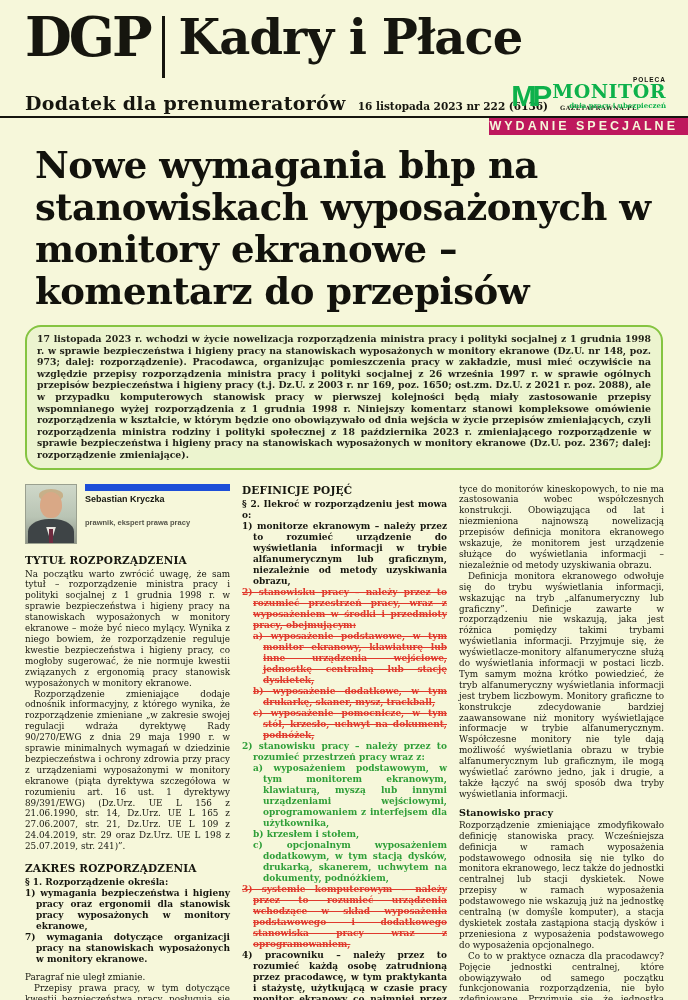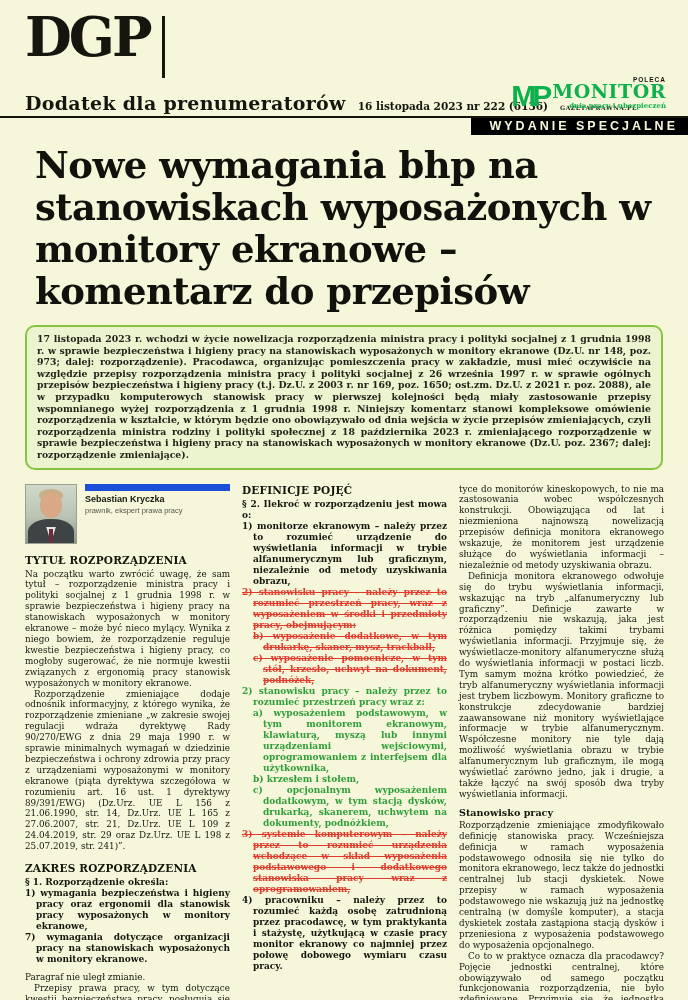--- a/index.html
+++ b/index.html
@@ -19,53 +19,53 @@
   .issue{font-size:10.5px; font-weight:bold;}
   .website{font-size:6px; font-weight:bold; letter-spacing:.5px; color:#2a2a20;}
   .monitor{position:absolute; right:22px; top:76px; text-align:right;}
   .poleca{font-size:6.5px; font-weight:bold; letter-spacing:1px; font-family:"Liberation Sans",sans-serif;}
   .monitor-line{display:flex; align-items:flex-start; gap:4px; justify-content:flex-end;}
   .mp-mono{color:#0db14b; font-weight:bold; font-size:30px; line-height:.85; letter-spacing:-4px; font-family:"Liberation Sans",sans-serif;}
   .monitor-name{color:#0db14b; font-size:19px; font-weight:bold; letter-spacing:.5px; line-height:.9;}
   .monitor-tagline{color:#0db14b; font-size:7px; font-weight:bold; text-align:right; margin-top:1px;}
   .head-rule{position:absolute; left:0; right:0; top:116px; height:2px; background:#15150e;}
   .special-bar{
-    position:absolute; right:0; top:118px; background:#000000; color:#f6f7da;
+    position:absolute; right:0; top:118px; background:#be185d; color:#f6f7da;
     font-family:"Liberation Sans",sans-serif; font-weight:bold; font-size:12.5px;
-    letter-spacing:3px; padding:1px 10px 2px 18px;
+    letter-spacing:3px; padding:1px 10px 2px 0;
   }
   
   .headline{
     margin:16px 30px 0 35px; font-size:37px; line-height:42px; font-weight:bold;
     letter-spacing:-.5px; color:#12120c;
   }
   
   .lead-box{
-    margin:13px 25px 0; border:2px solid #85c441; border-radius:10px;
+    margin:13px 25px 0; border:2px solid #85c441; border-radius:16px;
     background:#ecf4cf; padding:6px 10px 7px;
     font-size:9.3px; line-height:11.6px; font-weight:bold; color:#23231a;
     text-align:justify;
   }
   
   .cols{display:flex; gap:12px; margin:14px 25px 0; align-items:flex-start;}
   .col{width:205px; flex:0 0 205px;}
   .author{display:flex; gap:8px; margin-bottom:10px;}
   .author-photo{
     width:50px; height:58px; flex:0 0 50px; position:relative; overflow:hidden;
     background:linear-gradient(180deg,#cfd8c9 0%,#b9c4b4 55%,#8d9488 100%);
     border:1px solid #9aa08f;
   }
   .author-photo .head{position:absolute; left:14px; top:7px; width:22px; height:26px; border-radius:50% 50% 46% 46%; background:#d9a886;}
   .author-photo .hair{position:absolute; left:13px; top:4px; width:24px; height:12px; border-radius:50% 50% 40% 40%; background:#c7b089;}
   .author-photo .suit{position:absolute; left:2px; bottom:-4px; width:46px; height:28px; border-radius:45% 45% 0 0; background:#3e4446;}
   .author-photo .shirt{position:absolute; left:20px; bottom:0; width:10px; height:16px; background:#e8e6df; clip-path:polygon(0 0,100% 0,50% 100%);}
   .author-photo .tie{position:absolute; left:23px; bottom:0; width:4px; height:14px; background:#6e2b3f;}
   .author-meta{border-top:7px solid #1d4ed8; padding-top:3px; flex:1;}
   .author-name{font-family:"Liberation Sans",sans-serif; font-weight:bold; font-size:9px;}
-  .author-role{font-family:"Liberation Sans",sans-serif; font-size:7.5px; color:#55554a; margin-top:2px;}
+  .author-role{font-family:"Liberation Sans",sans-serif; font-size:7.5px; color:#55554a; margin-top:14px;font-weight:bold;}
   .col-heading{font-weight:bold; font-size:10.5px; letter-spacing:.2px; margin:10px 0 3px;}
   .col > :first-child, [data-col] > :first-child{margin-top:0;}
   .para{font-size:8.8px; line-height:10.9px; text-align:justify; hyphens:auto;}
   .para + .para{text-indent:9px;}
   .sub-heading{font-weight:bold; font-size:9.6px; margin:7px 0 2px;}
   .legal{font-weight:bold; font-size:9px; line-height:11px; text-align:justify; margin-top:2px;}
   .legal-item{font-weight:bold; font-size:9px; line-height:11px; text-align:justify; padding-left:11px; text-indent:-11px;}
   .legal-item.ind1{padding-left:21px; text-indent:-10px;}
   .red{color:#e03a2d; text-decoration:line-through; text-decoration-thickness:1px;}
   .green{color:#2f9e38;}
@@ -73,20 +73,21 @@
 </style>
 </head>
 <body>
 
 <div class="page">
 
   <div class="masthead">
     <div class="brand-row">
       <div class="dgp">DGP</div>
       <div class="brand-divider"></div>
+      <div class="section-title">Kadry i Płace</div>
     </div>
     <div class="sub-row">
       <span class="edition-note">Dodatek dla prenumeratorów</span>
       <span class="issue">16 listopada 2023 nr 222 (6136)</span>
       <span class="website">GAZETAPRAWNA.PL</span>
     </div>
     <div class="monitor">
       <div class="poleca">POLECA</div>
       <div class="monitor-line">
         <span class="mp-mono">MP</span>
@@ -132,20 +133,21 @@
           <div class="para">Przepisy prawa pracy, w tym dotyczące kwestii bezpieczeństwa pracy, posługują się pojęciem bezpieczeństwa i higieny pracy oraz pojęciem ergonomii. Mimo że powyższe pojęcia od dawna funkcjonują w języku prawnym, w którym pisane są przepisy prawa pracy, jak również prawniczym, w którym przepisy są komentowane, nie zostały jednak zdefiniowane w źródłach prawa pracy.</div>
         </div>
     </div>
 
     <div class="col">
       <div data-col="middle">
           <div class="col-heading">DEFINICJE POJĘĆ</div>
           <div class="legal">§ 2. Ilekroć w rozporządzeniu jest mowa o:</div>
           <div class="legal-item">1) monitorze ekranowym – należy przez to rozumieć urządzenie do wyświetlania informacji w trybie alfanumerycznym lub graficznym, niezależnie od metody uzyskiwania obrazu,</div>
           <div class="legal-item red">2) stanowisku pracy – należy przez to rozumieć przestrzeń pracy, wraz z wyposażeniem w środki i przedmioty pracy, obejmującym:</div>
+          <div class="legal-item red ind1">a) wyposażenie podstawowe, w tym monitor ekranowy, klawiaturę lub inne urządzenia wejściowe, jednostkę centralną lub stację dyskietek,</div>
           <div class="legal-item red ind1">b) wyposażenie dodatkowe, w tym drukarkę, skaner, mysz, trackball,</div>
           <div class="legal-item red ind1">c) wyposażenie pomocnicze, w tym stół, krzesło, uchwyt na dokument, podnóżek,</div>
           <div class="legal-item green">2) stanowisku pracy – należy przez to rozumieć przestrzeń pracy wraz z:</div>
           <div class="legal-item green ind1">a) wyposażeniem podstawowym, w tym monitorem ekranowym, klawiaturą, myszą lub innymi urządzeniami wejściowymi, oprogramowaniem z interfejsem dla użytkownika,</div>
           <div class="legal-item green ind1">b) krzesłem i stołem,</div>
           <div class="legal-item green ind1">c) opcjonalnym wyposażeniem dodatkowym, w tym stacją dysków, drukarką, skanerem, uchwytem na dokumenty, podnóżkiem,</div>
           <div class="legal-item red">3) systemie komputerowym – należy przez to rozumieć urządzenia wchodzące w skład wyposażenia podstawowego i dodatkowego stanowiska pracy wraz z oprogramowaniem,</div>
           <div class="legal-item">4) pracowniku – należy przez to rozumieć każdą osobę zatrudnioną przez pracodawcę, w tym praktykanta i stażystę, użytkującą w czasie pracy monitor ekranowy co najmniej przez połowę dobowego wymiaru czasu pracy.</div>
         </div>
     </div>

